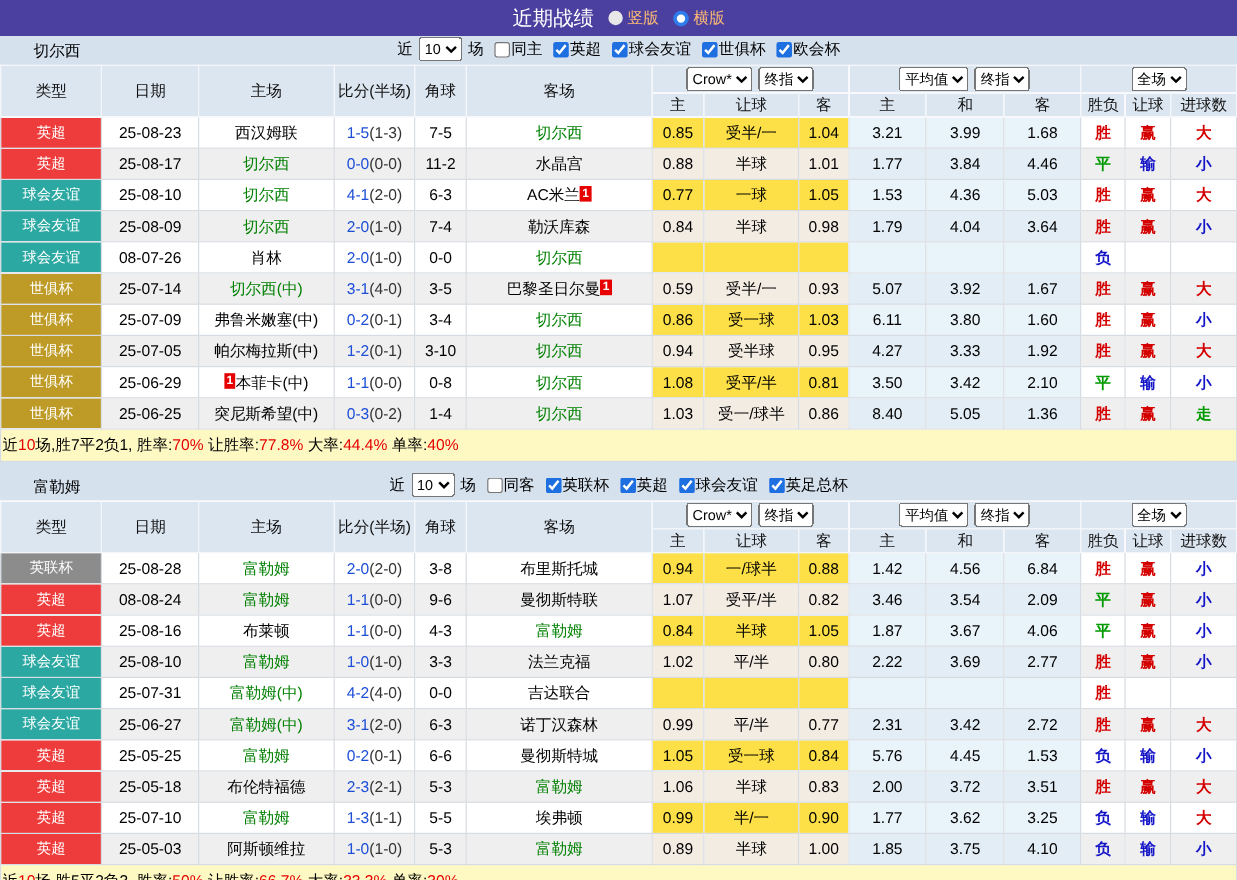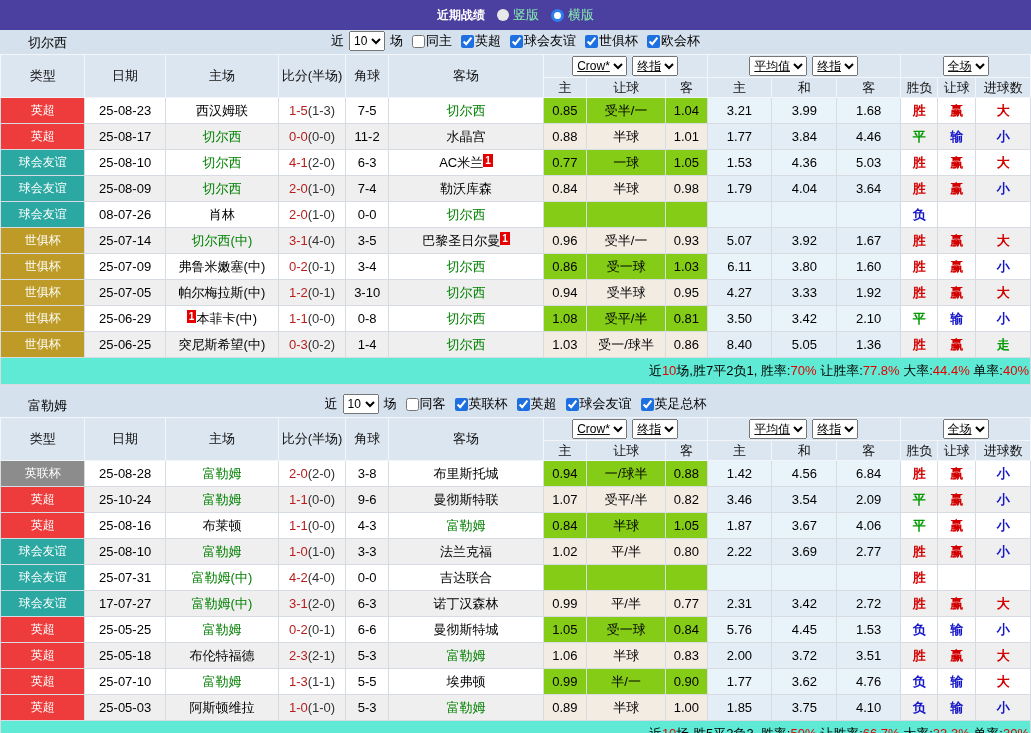--- a/index.html
+++ b/index.html
@@ -9,22 +9,22 @@
     font-size:13px;
     color:#000;
   }
   .page{width:1031px;}
 
   
   .titlebar{
     height:30px;background:#4b3fa0;color:#fff;
     display:flex;align-items:center;justify-content:center;gap:12px;
   }
-  .titlebar .title{font-weight:bold;font-size:12px;}
-  .radio{display:inline-flex;align-items:center;gap:4px;cursor:pointer;font-size:13px;color:#86efac;}
+  .titlebar .title{font-weight:normal;font-size:17px;}
+  .radio{display:inline-flex;align-items:center;gap:4px;cursor:pointer;font-size:13px;color:#fdba74;}
   .rdot{display:inline-block;border-radius:50%;}
   .rdot.filled{width:12px;height:12px;background:#e8e8e8;}
   .rdot.ring{width:7px;height:7px;background:#fff;border:3px solid #2f7ded;}
 
   
   .section-bar{height:24px;position:relative;}
   .section-bar .team{position:absolute;left:28px;top:4px;color:#000;}
   .section-bar .filters{
     position:absolute;left:0;right:0;top:1px;
     display:flex;justify-content:center;align-items:center;gap:2px;
@@ -35,44 +35,44 @@
     width:13px;height:13px;accent-color:#1e6fe0;margin:0 1px 0 7px;
   }
 
   
   table{width:100%;border-collapse:collapse;background:#fff;table-layout:fixed;}
   thead th{
     background:#dce6f1;font-weight:normal;font-size:13px;color:#111;
     border:1px solid #f2f5fa;padding:0;height:19px;overflow:hidden;white-space:nowrap;
   }
   thead tr.gsel-row th{height:22px;}
-  thead .selwrap{display:flex;justify-content:center;align-items:center;gap:5px;text-decoration:underline;}
+  thead .selwrap{display:flex;justify-content:center;align-items:center;gap:5px;}
   thead select{font-size:12px;height:20px;}
   tbody td{
     border:1px solid #d7dce2;font-size:13px;text-align:center;
     height:25px;padding:0 2px;overflow:hidden;white-space:nowrap;background:#fff;
   }
   tr.alt td{background:#efefef;}
-  td.crow{background:#84cc16;}
+  td.crow{background:#fde047;}
   tr.alt td.crow{background:#f3ece3;}
   td.avg{background:#e9f3fa;}
   tr.alt td.avg{background:#e2edf5;}
   td.badge{color:#fff;font-size:12px;}
   .focus{color:#008000;}
-  .score-main{color:#b91c1c;}
+  .score-main{color:#1d4ed8;}
   .half{color:#333;}
   .card{
     display:inline-block;background:#e60000;color:#fff;font-weight:bold;
     font-size:10px;line-height:13px;padding:0 2px;vertical-align:3px;
   }
   .v-red{color:#d40000;font-weight:bold;}
   .v-green{color:#009900;font-weight:bold;}
   .v-blue{color:#1515c8;font-weight:bold;}
   tfoot td{
-    background:#5eead4;text-align:right;font-size:13px;height:24px;
+    background:#fef9c3;text-align:left;font-size:13px;height:24px;
     border:1px solid #d7dce2;
   }
   .sum-red{color:#e60000;}
   .gap{height:8px;}
 </style>
 </head>
 <body>
 
 <div class="page">
   <div class="titlebar">
@@ -257,21 +257,21 @@
             <td></td>
             <td></td>
           </tr>
           <tr class="alt">
             <td class="badge" style="background: rgb(189, 155, 38);">世俱杯</td>
             <td>25-07-14</td>
             <td><span class="focus">切尔西(中)</span></td>
             <td><span class="score-main">3-1</span><span class="half">(4-0)</span></td>
             <td>3-5</td>
             <td><span>巴黎圣日尔曼</span><span class="card">1</span></td>
-            <td class="crow">0.96</td>
+            <td class="crow">0.59</td>
             <td class="crow">受半/一</td>
             <td class="crow">0.93</td>
             <td class="avg">5.07</td>
             <td class="avg">3.92</td>
             <td class="avg">1.67</td>
             <td class="v-red">胜</td>
             <td class="v-red">赢</td>
             <td class="v-red">大</td>
           </tr>
           <tr>
@@ -447,21 +447,21 @@
             <td class="crow">0.88</td>
             <td class="avg">1.42</td>
             <td class="avg">4.56</td>
             <td class="avg">6.84</td>
             <td class="v-red">胜</td>
             <td class="v-red">赢</td>
             <td class="v-blue">小</td>
           </tr>
           <tr class="alt">
             <td class="badge" style="background: rgb(238, 59, 59);">英超</td>
-            <td>25-10-24</td>
+            <td>08-08-24</td>
             <td><span class="focus">富勒姆</span></td>
             <td><span class="score-main">1-1</span><span class="half">(0-0)</span></td>
             <td>9-6</td>
             <td><span>曼彻斯特联</span></td>
             <td class="crow">1.07</td>
             <td class="crow">受平/半</td>
             <td class="crow">0.82</td>
             <td class="avg">3.46</td>
             <td class="avg">3.54</td>
             <td class="avg">2.09</td>
@@ -515,21 +515,21 @@
             <td class="crow"></td>
             <td class="avg"></td>
             <td class="avg"></td>
             <td class="avg"></td>
             <td class="v-red">胜</td>
             <td></td>
             <td></td>
           </tr>
           <tr class="alt">
             <td class="badge" style="background: rgb(42, 168, 161);">球会友谊</td>
-            <td>17-07-27</td>
+            <td>25-06-27</td>
             <td><span class="focus">富勒姆(中)</span></td>
             <td><span class="score-main">3-1</span><span class="half">(2-0)</span></td>
             <td>6-3</td>
             <td><span>诺丁汉森林</span></td>
             <td class="crow">0.99</td>
             <td class="crow">平/半</td>
             <td class="crow">0.77</td>
             <td class="avg">2.31</td>
             <td class="avg">3.42</td>
             <td class="avg">2.72</td>
@@ -576,21 +576,21 @@
             <td>25-07-10</td>
             <td><span class="focus">富勒姆</span></td>
             <td><span class="score-main">1-3</span><span class="half">(1-1)</span></td>
             <td>5-5</td>
             <td><span>埃弗顿</span></td>
             <td class="crow">0.99</td>
             <td class="crow">半/一</td>
             <td class="crow">0.90</td>
             <td class="avg">1.77</td>
             <td class="avg">3.62</td>
-            <td class="avg">4.76</td>
+            <td class="avg">3.25</td>
             <td class="v-blue">负</td>
             <td class="v-blue">输</td>
             <td class="v-red">大</td>
           </tr>
           <tr class="alt">
             <td class="badge" style="background: rgb(238, 59, 59);">英超</td>
             <td>25-05-03</td>
             <td><span>阿斯顿维拉</span></td>
             <td><span class="score-main">1-0</span><span class="half">(1-0)</span></td>
             <td>5-3</td>

